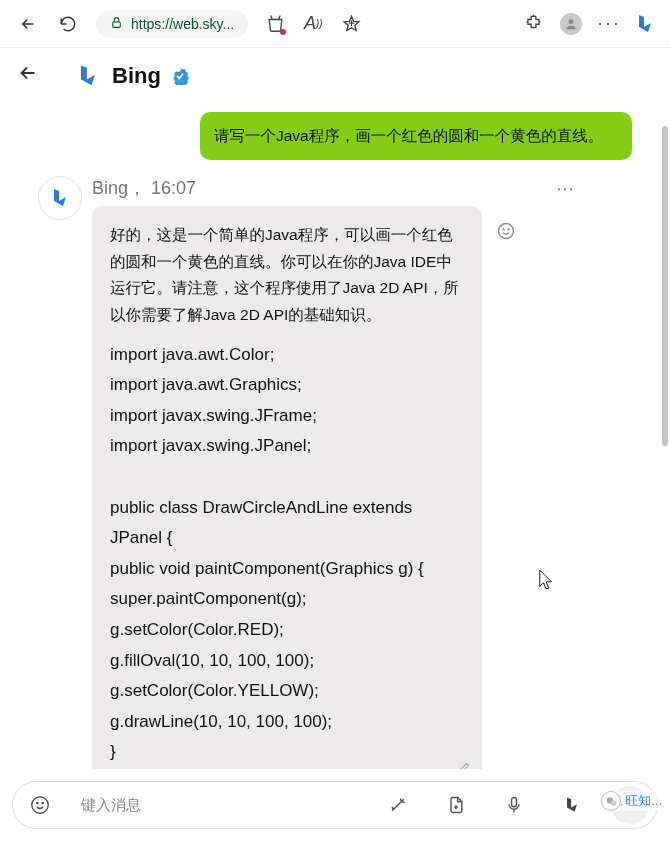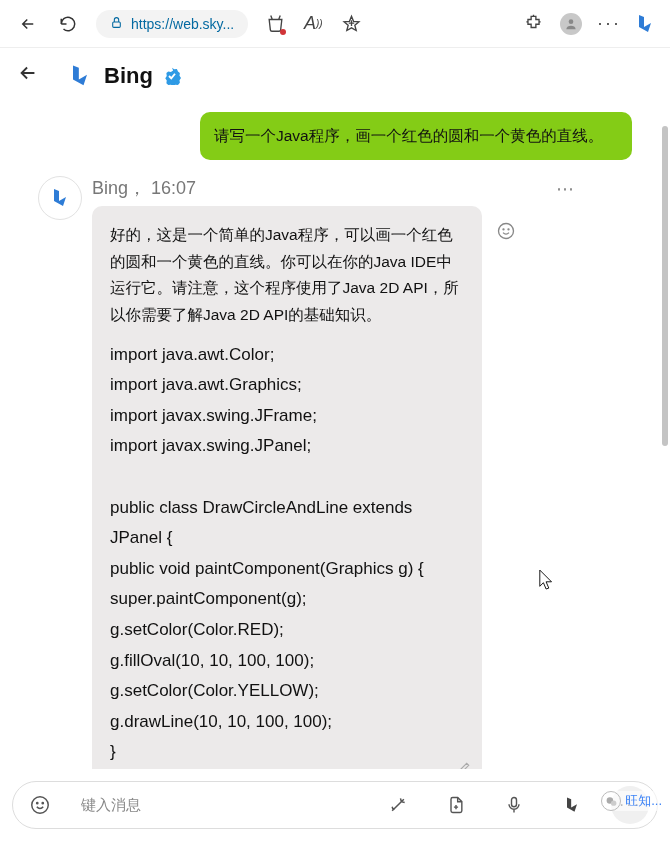--- a/index.html
+++ b/index.html
@@ -30,21 +30,21 @@
   .url-pill {
     flex: 0 0 auto;
     display: flex;
     align-items: center;
     gap: 8px;
     background: #f3f3f3;
     border-radius: 20px;
     padding: 6px 14px;
     margin: 0 6px;
     font-size: 14px;
-    color: #0369a1;
+    color: #14532d;
   }
   .url-pill .lock { font-size: 13px; }
   .bar-spacer { flex: 1; }
   .bar-icon {
     width: 34px; height: 34px;
     display: flex; align-items: center; justify-content: center;
     color: #444;
     font-size: 18px;
     position: relative;
   }
@@ -64,21 +64,21 @@
   .bing-b {
     width: 30px; height: 30px;
     display: flex; align-items: center; justify-content: center;
   }
   
   .chat-header {
     height: 56px;
     display: flex;
     align-items: center;
     padding: 0 14px;
-    gap: 24px;
+    gap: 32px;
   }
   .back-arrow { font-size: 22px; color: #333; width: 28px; text-align: center; }
   .bing-logo-wrap { display: flex; align-items: center; gap: 10px; }
   .bing-name { font-size: 22px; font-weight: 700; color: #111; }
   .verified { width: 18px; height: 18px; display:inline-flex; }
   
   .chat-body {
     position: absolute;
     top: 104px; bottom: 72px; left: 0; right: 0;
     overflow: hidden;

